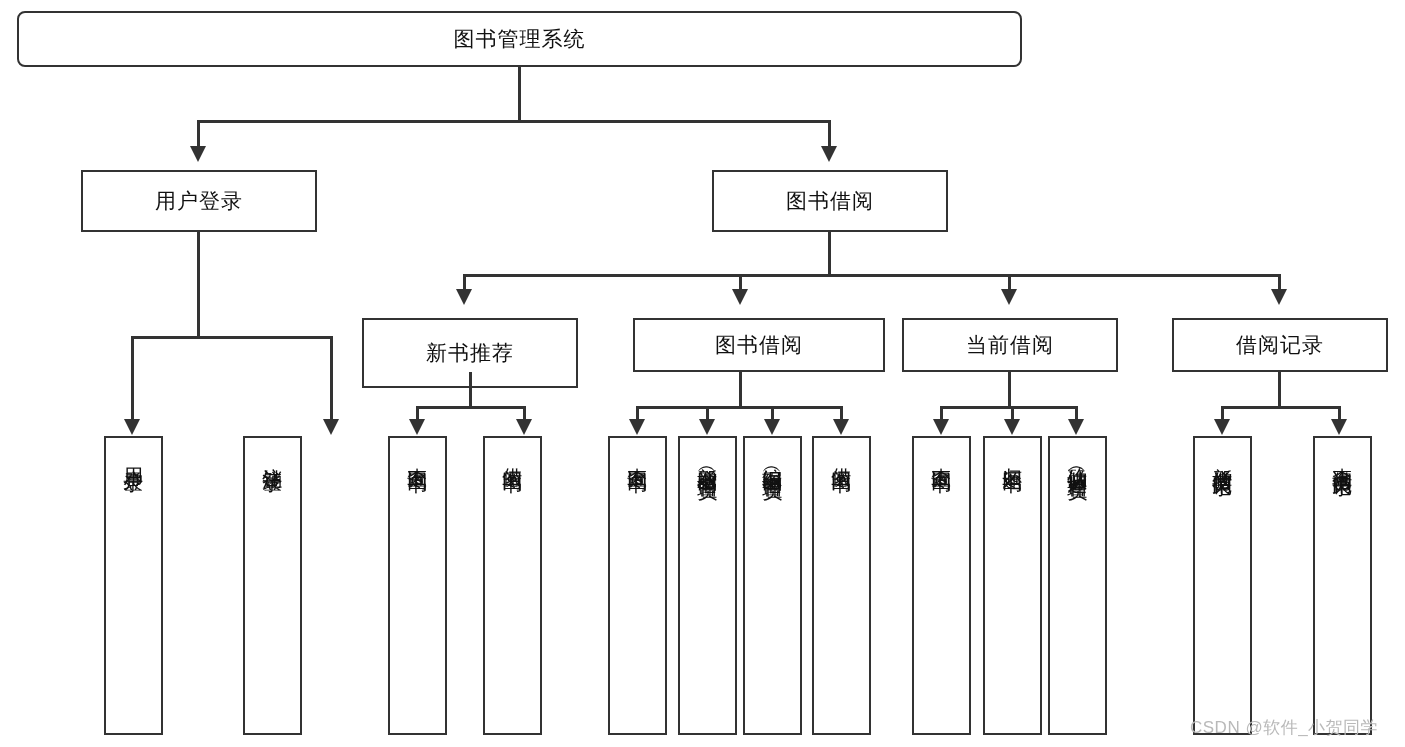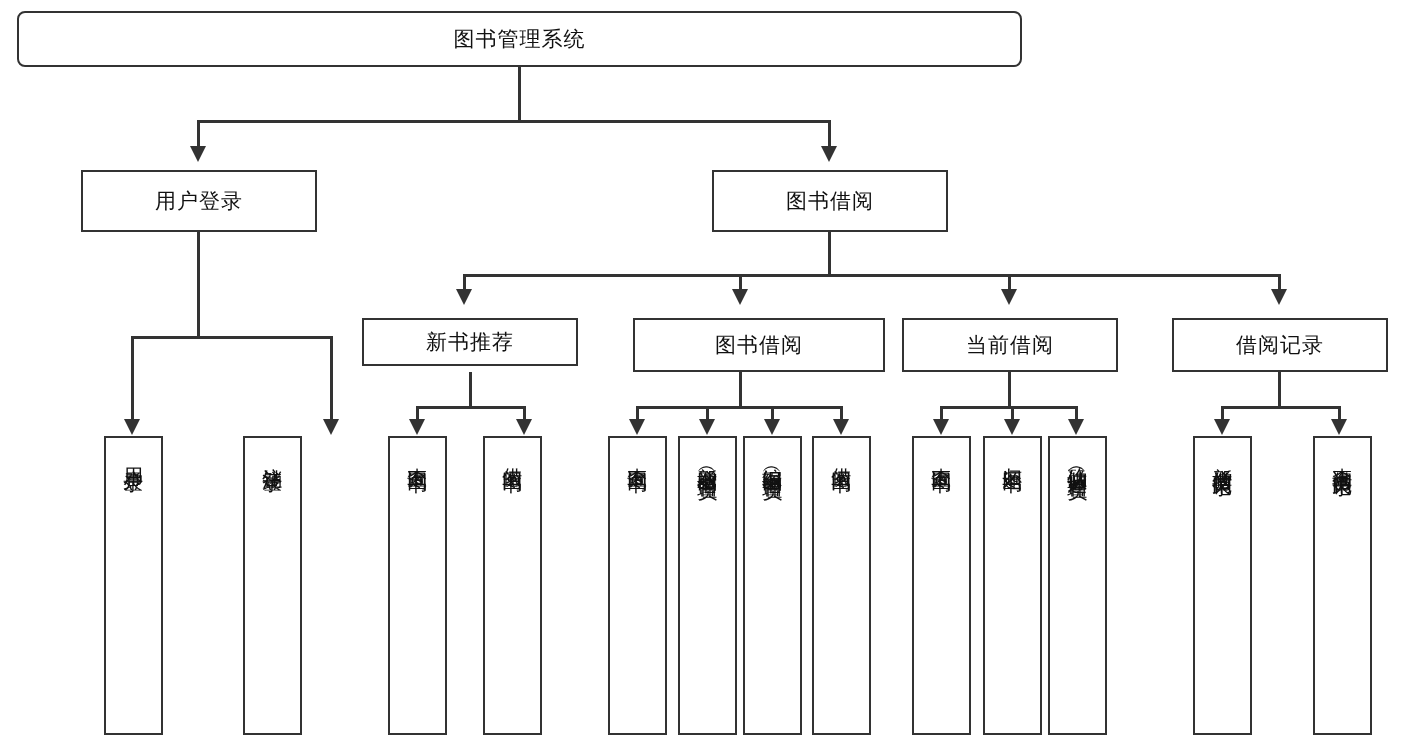--- a/index.html
+++ b/index.html
@@ -123,21 +123,21 @@
 
   <div class="vline" style="left:739px; top:274px; width:3px; height:26px;"></div>
   <div class="arrow" style="left:732px; top:289px;"></div>
 
   <div class="vline" style="left:1008px; top:274px; width:3px; height:26px;"></div>
   <div class="arrow" style="left:1001px; top:289px;"></div>
 
   <div class="vline" style="left:1278px; top:274px; width:3px; height:26px;"></div>
   <div class="arrow" style="left:1271px; top:289px;"></div>
 
-  <div class="node" style="left:362px; top:318px; width:216px; height:48px;">
+  <div class="node" style="left:362px; top:318px; width:216px; height:70px;">
     <span class="label">新书推荐</span>
   </div>
   <div class="node" style="left:633px; top:318px; width:252px; height:54px;">
     <span class="label">图书借阅</span>
   </div>
   <div class="node" style="left:902px; top:318px; width:216px; height:54px;">
     <span class="label">当前借阅</span>
   </div>
   <div class="node" style="left:1172px; top:318px; width:216px; height:54px;">
     <span class="label">借阅记录</span>
@@ -214,14 +214,15 @@
     <span class="label">确认归还（管理员）</span>
   </div>
 
   <div class="node leaf" style="left:1193px; top:436px; width:59px; height:299px;">
     <span class="label">新增借阅记录</span>
   </div>
   <div class="node leaf" style="left:1313px; top:436px; width:59px; height:299px;">
     <span class="label">查询借阅记录</span>
   </div>
 
+  <div class="watermark" style="left:1190px; top:716px;">CSDN @软件_小贺同学</div>
 
 </div>
 
 </body></html>

